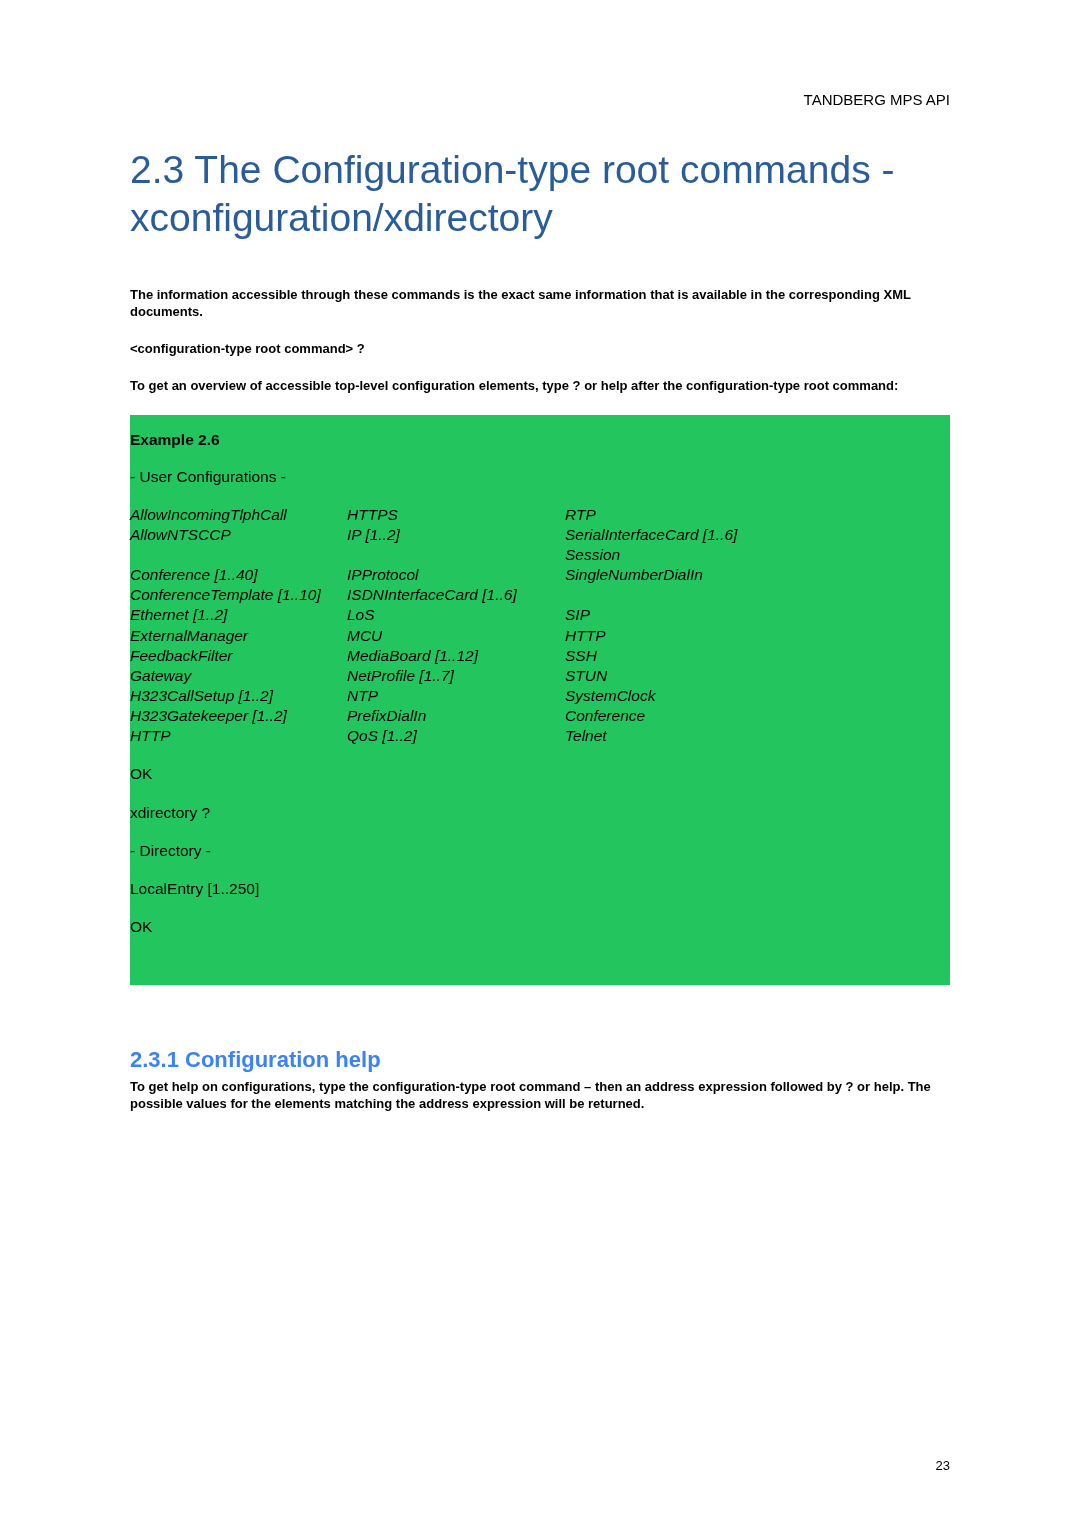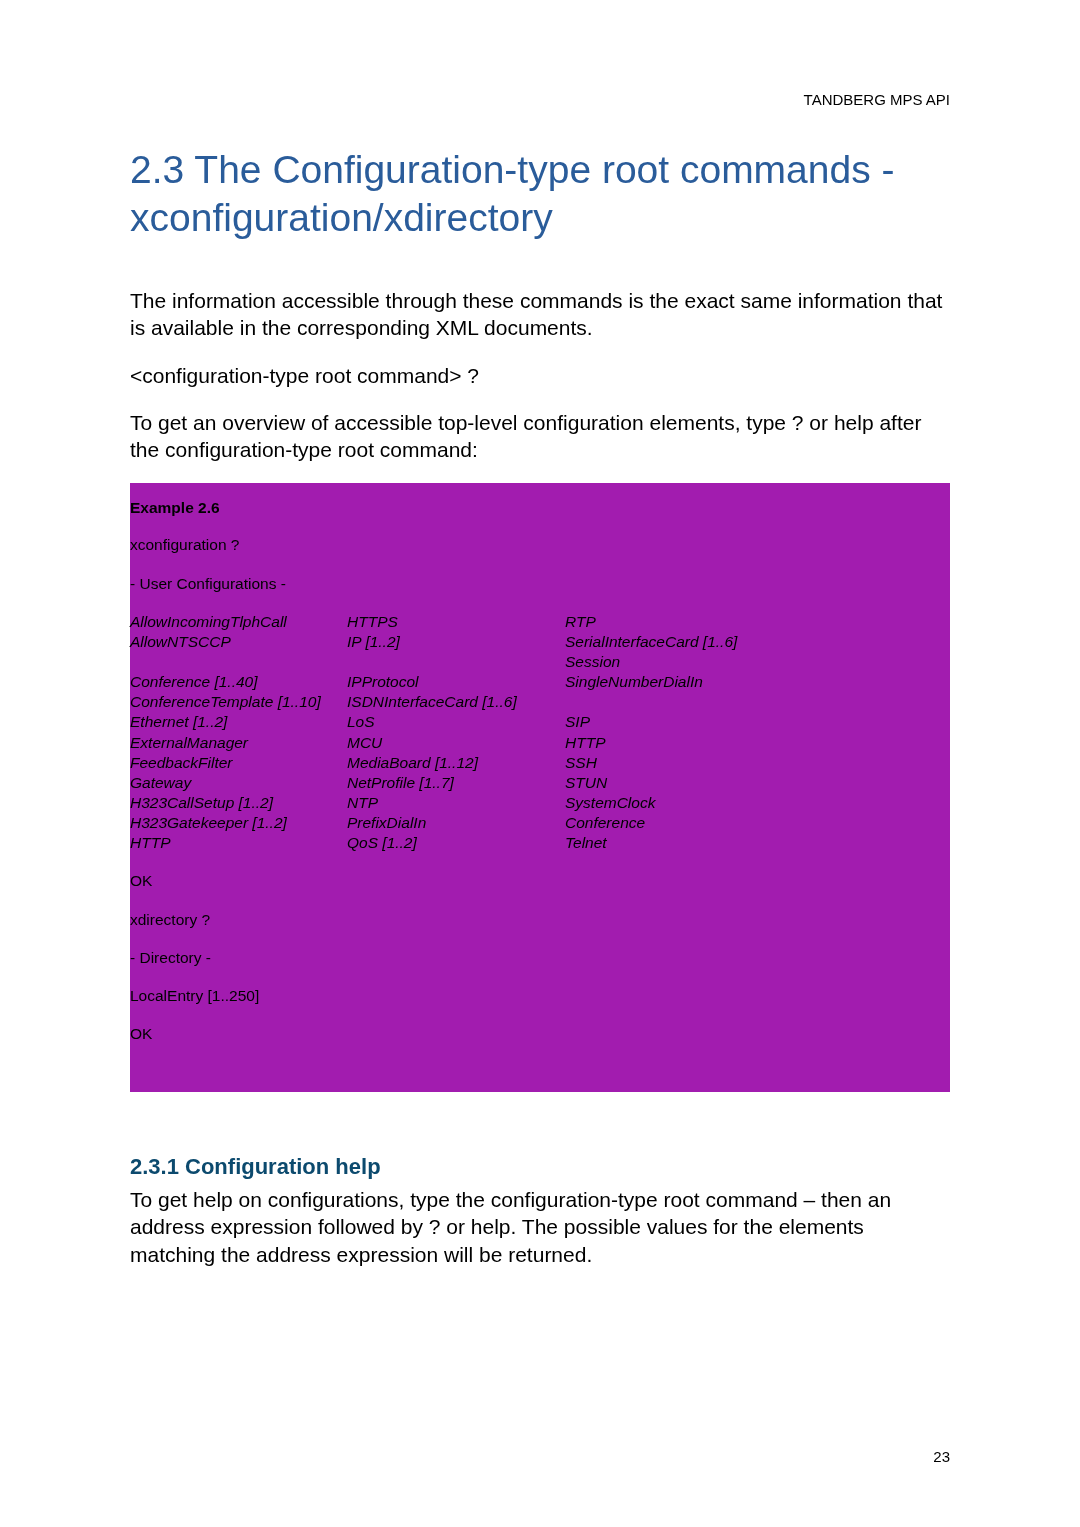--- a/index.html
+++ b/index.html
@@ -21,26 +21,27 @@
     margin-bottom: 36px;
   }
   .section-title {
     color: #2a5c9a;
     font-size: 39px;
     font-weight: normal;
     line-height: 1.25;
     margin-bottom: 44px;
   }
   .body-text {
-    font-size: 21px;
+    font-size: 13px;
     line-height: 1.3;
     margin-bottom: 20px;
+    font-weight: bold;
   }
   .example-block {
-    background: #a21caf;
+    background: #22c55e;
     padding: 0;
     margin-top: 18px;
     margin-bottom: 62px;
   }
   .example-inner {
     padding: 16px 8px 48px 0;
   }
   .example-title {
     font-weight: bold;
     font-size: 15.5px;
@@ -57,50 +58,49 @@
     line-height: 1.3;
     gap: 0;
     margin-bottom: 18px;
   }
   .col-row td {
     vertical-align: top;
     padding: 0;
     font-style: italic;
   }
   .subsection-title {
-    color: #0c4a6e;
+    color: #3b82f6;
     font-size: 22px;
     font-weight: bold;
     margin-bottom: 6px;
   }
   .page-number {
     position: absolute;
-    bottom: 62px;
+    bottom: 54px;
     right: 130px;
-    font-size: 15px;
+    font-size: 13px;
   }
 </style>
 </head>
 <body>
 
 <div class="page">
   <div class="header-right">
     <div>TANDBERG MPS API</div>
   </div>
 
   <h1 class="section-title">2.3 The Configuration-type root commands - xconfiguration/xdirectory</h1>
 
   <p class="body-text">The information accessible through these commands is the exact same information that is available in the corresponding XML documents.</p>
   <p class="body-text">&lt;configuration-type root command&gt; ?</p>
   <p class="body-text">To get an overview of accessible top-level configuration elements, type ? or help after the configuration-type root command:</p>
 
   <div class="example-block">
     <div class="example-inner">
       <div class="example-title">Example 2.6</div>
-      <div class="example-line">xconfiguration ?</div>
       <div class="example-line"> - User Configurations -</div>
 
       <table class="config-columns" style="display:table;width:100%;border-collapse:collapse;">
         <tbody>
             <tr class="col-row">
           <td style="width:217px;">
             <div>AllowIncomingTlphCall</div>
             <div>AllowNTSCCP</div>
             <div>&nbsp;</div>
             <div>Conference [1..40]</div>

